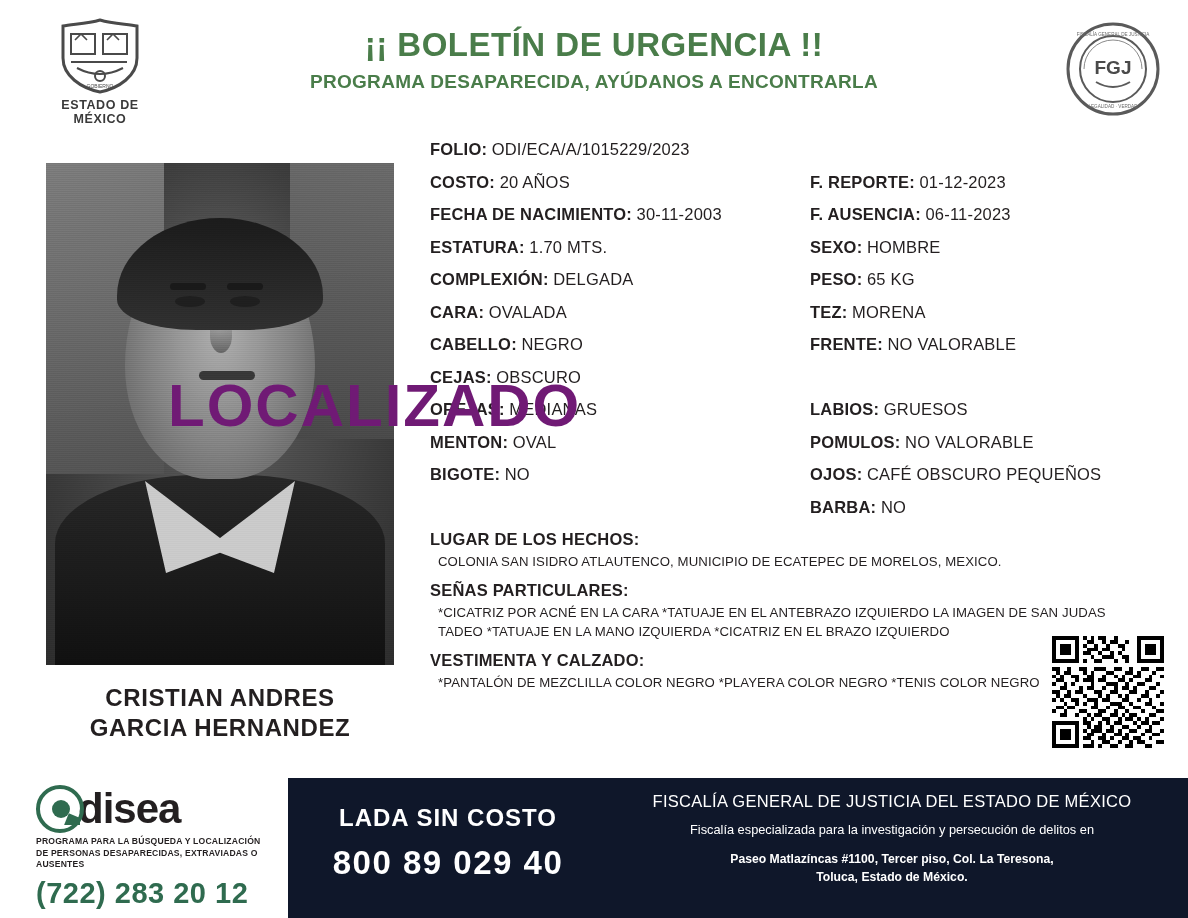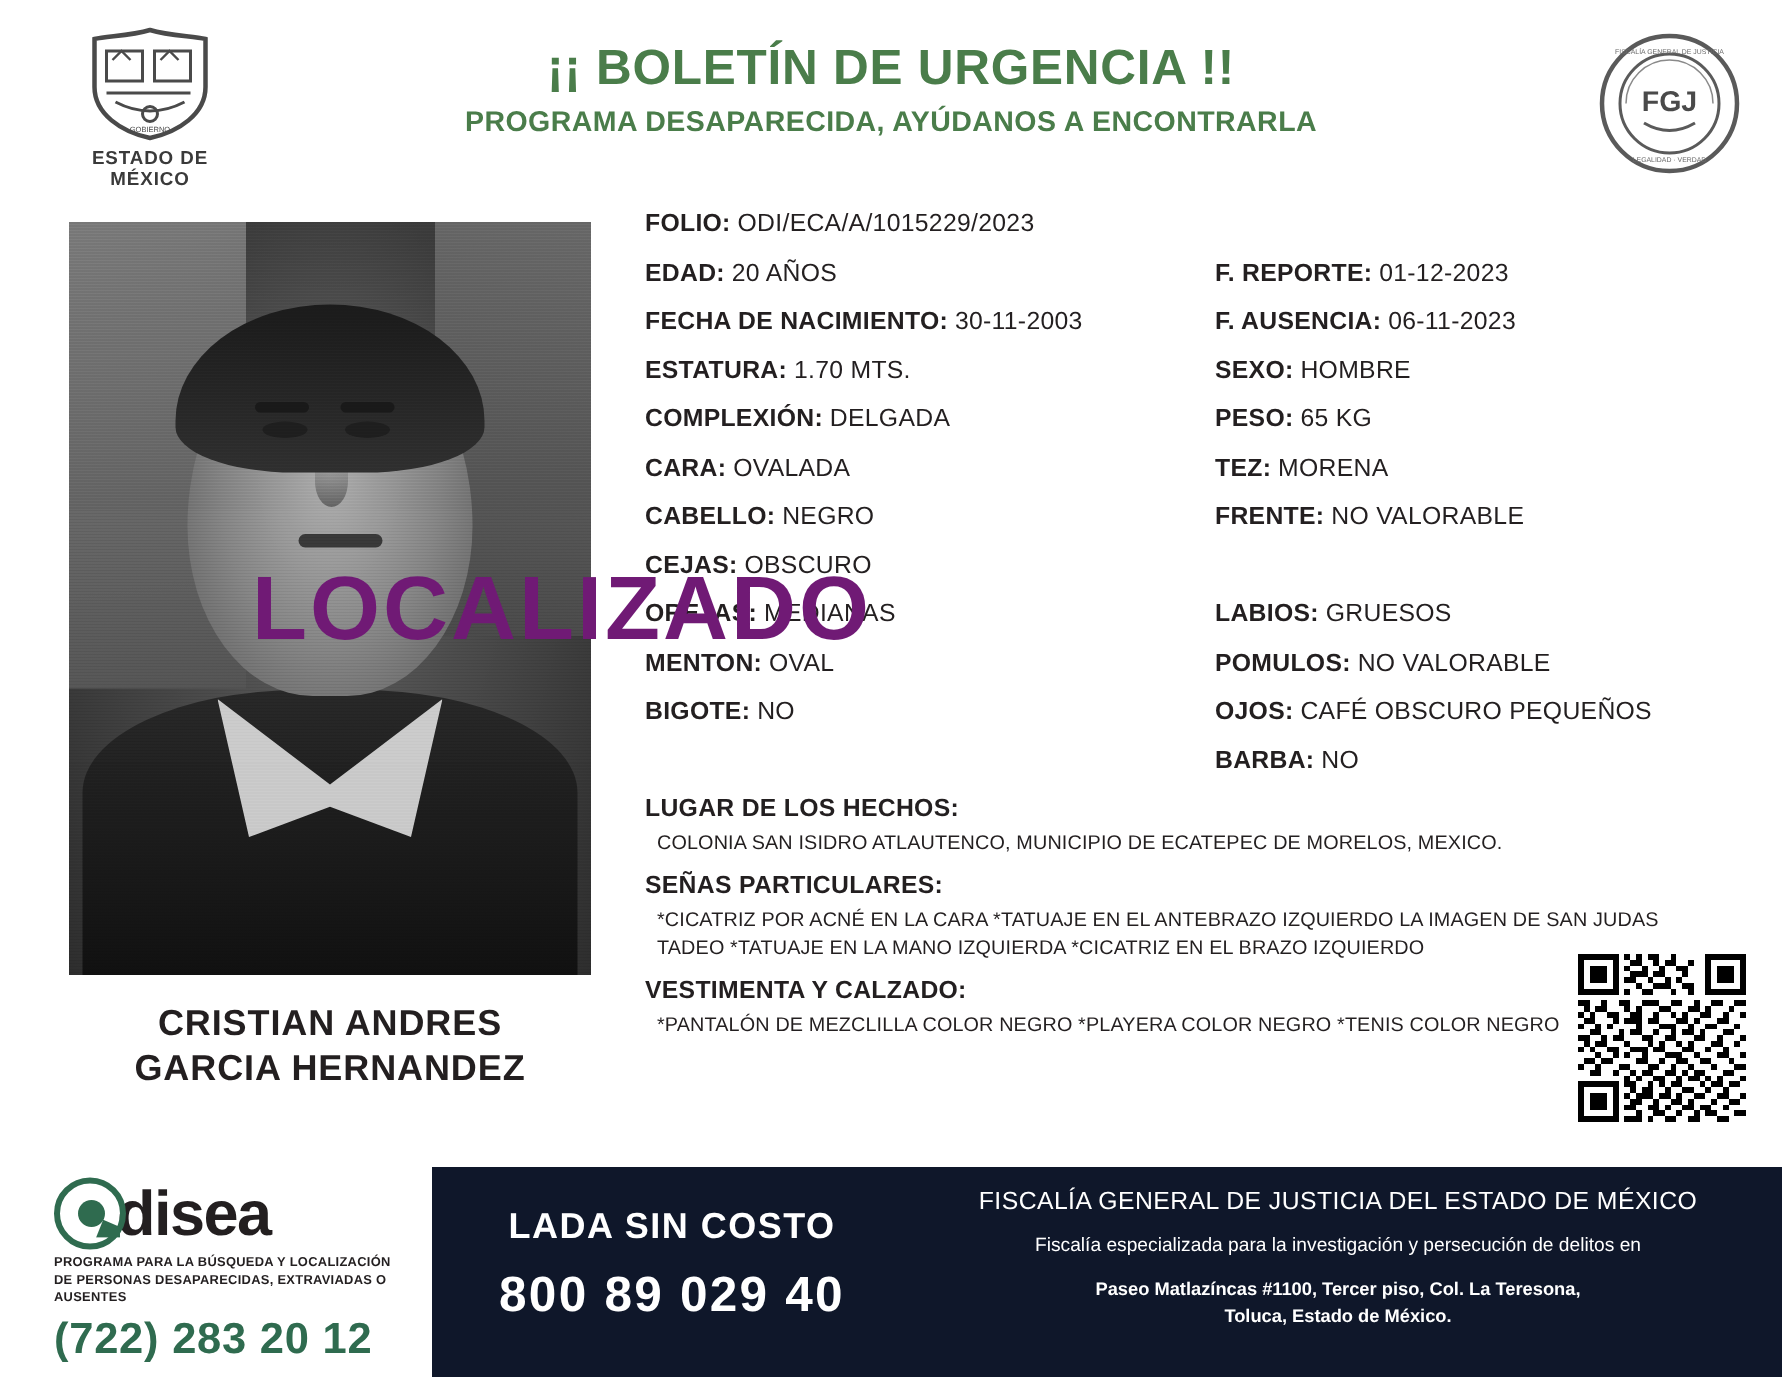--- a/index.html
+++ b/index.html
@@ -35,21 +35,21 @@
   .title-sub {
     font-size:19px; font-weight:bold; letter-spacing:.3px;
     color:#4a7d4a; margin-top:7px;
   }
   .fgj-logo {
     position:absolute; right:28px; top:22px;
     width:94px; height:94px;
   }
 
   
-  .photo-wrap { position:absolute; left:46px; top:148px; width:348px; }
+  .photo-wrap { position:absolute; left:46px; top:163px; width:348px; }
   .photo {
     width:348px; height:502px;
     background:
       linear-gradient(180deg, rgba(0,0,0,.18), rgba(0,0,0,0) 32%),
       radial-gradient(ellipse at 50% 34%, #6d6963 0%, #4d4945 42%, #2f2c29 100%),
       #555049;
     position:relative; overflow:hidden;
     filter:grayscale(1);
   }
   .ph-bg-left {
@@ -268,21 +268,21 @@
   <div class="row">
     <div class="col-l">
       <span class="lbl">FOLIO:</span>
       <span class="val">ODI/ECA/A/1015229/2023</span>
     </div>
     <div class="col-r"></div>
   </div>
 
   <div class="row">
     <div class="col-l">
-      <span class="lbl">EDAD:</span>
+      <span class="lbl">COSTO:</span>
       <span class="val">20 AÑOS</span>
     </div>
     <div class="col-r">
       <span class="lbl">F. REPORTE:</span>
       <span class="val">01-12-2023</span>
     </div>
   </div>
 
   <div class="row">
     <div class="col-l">

